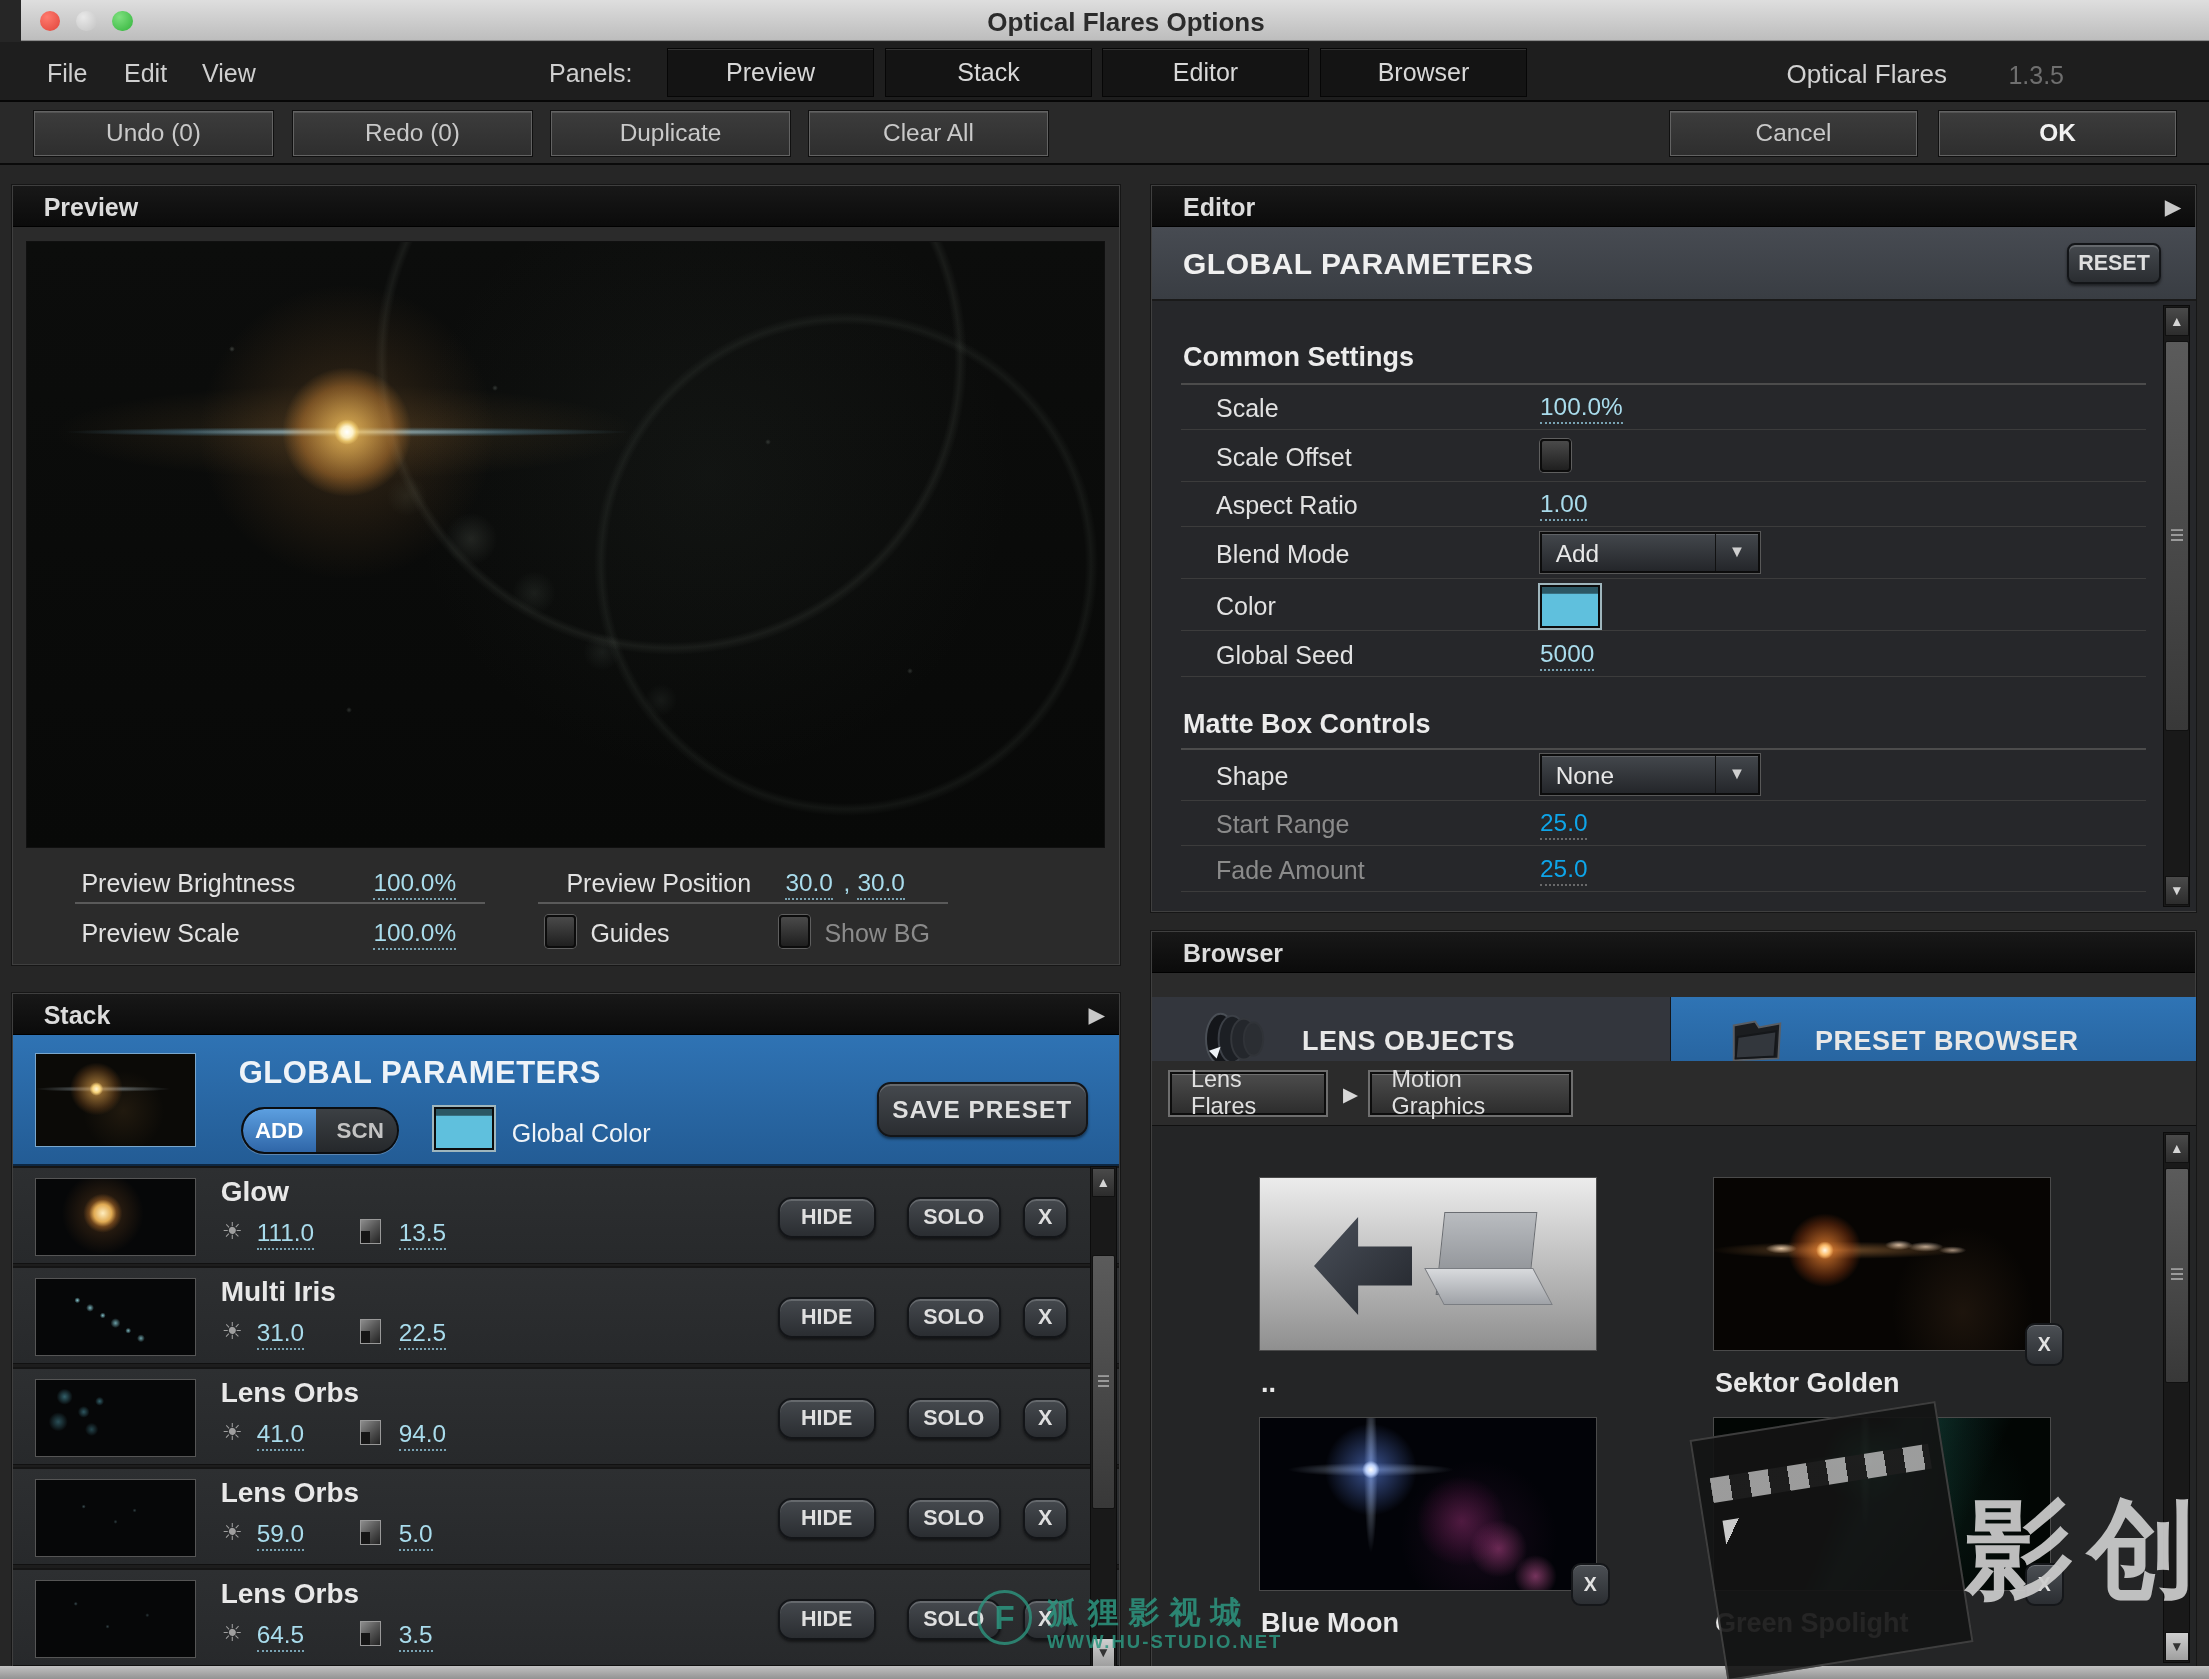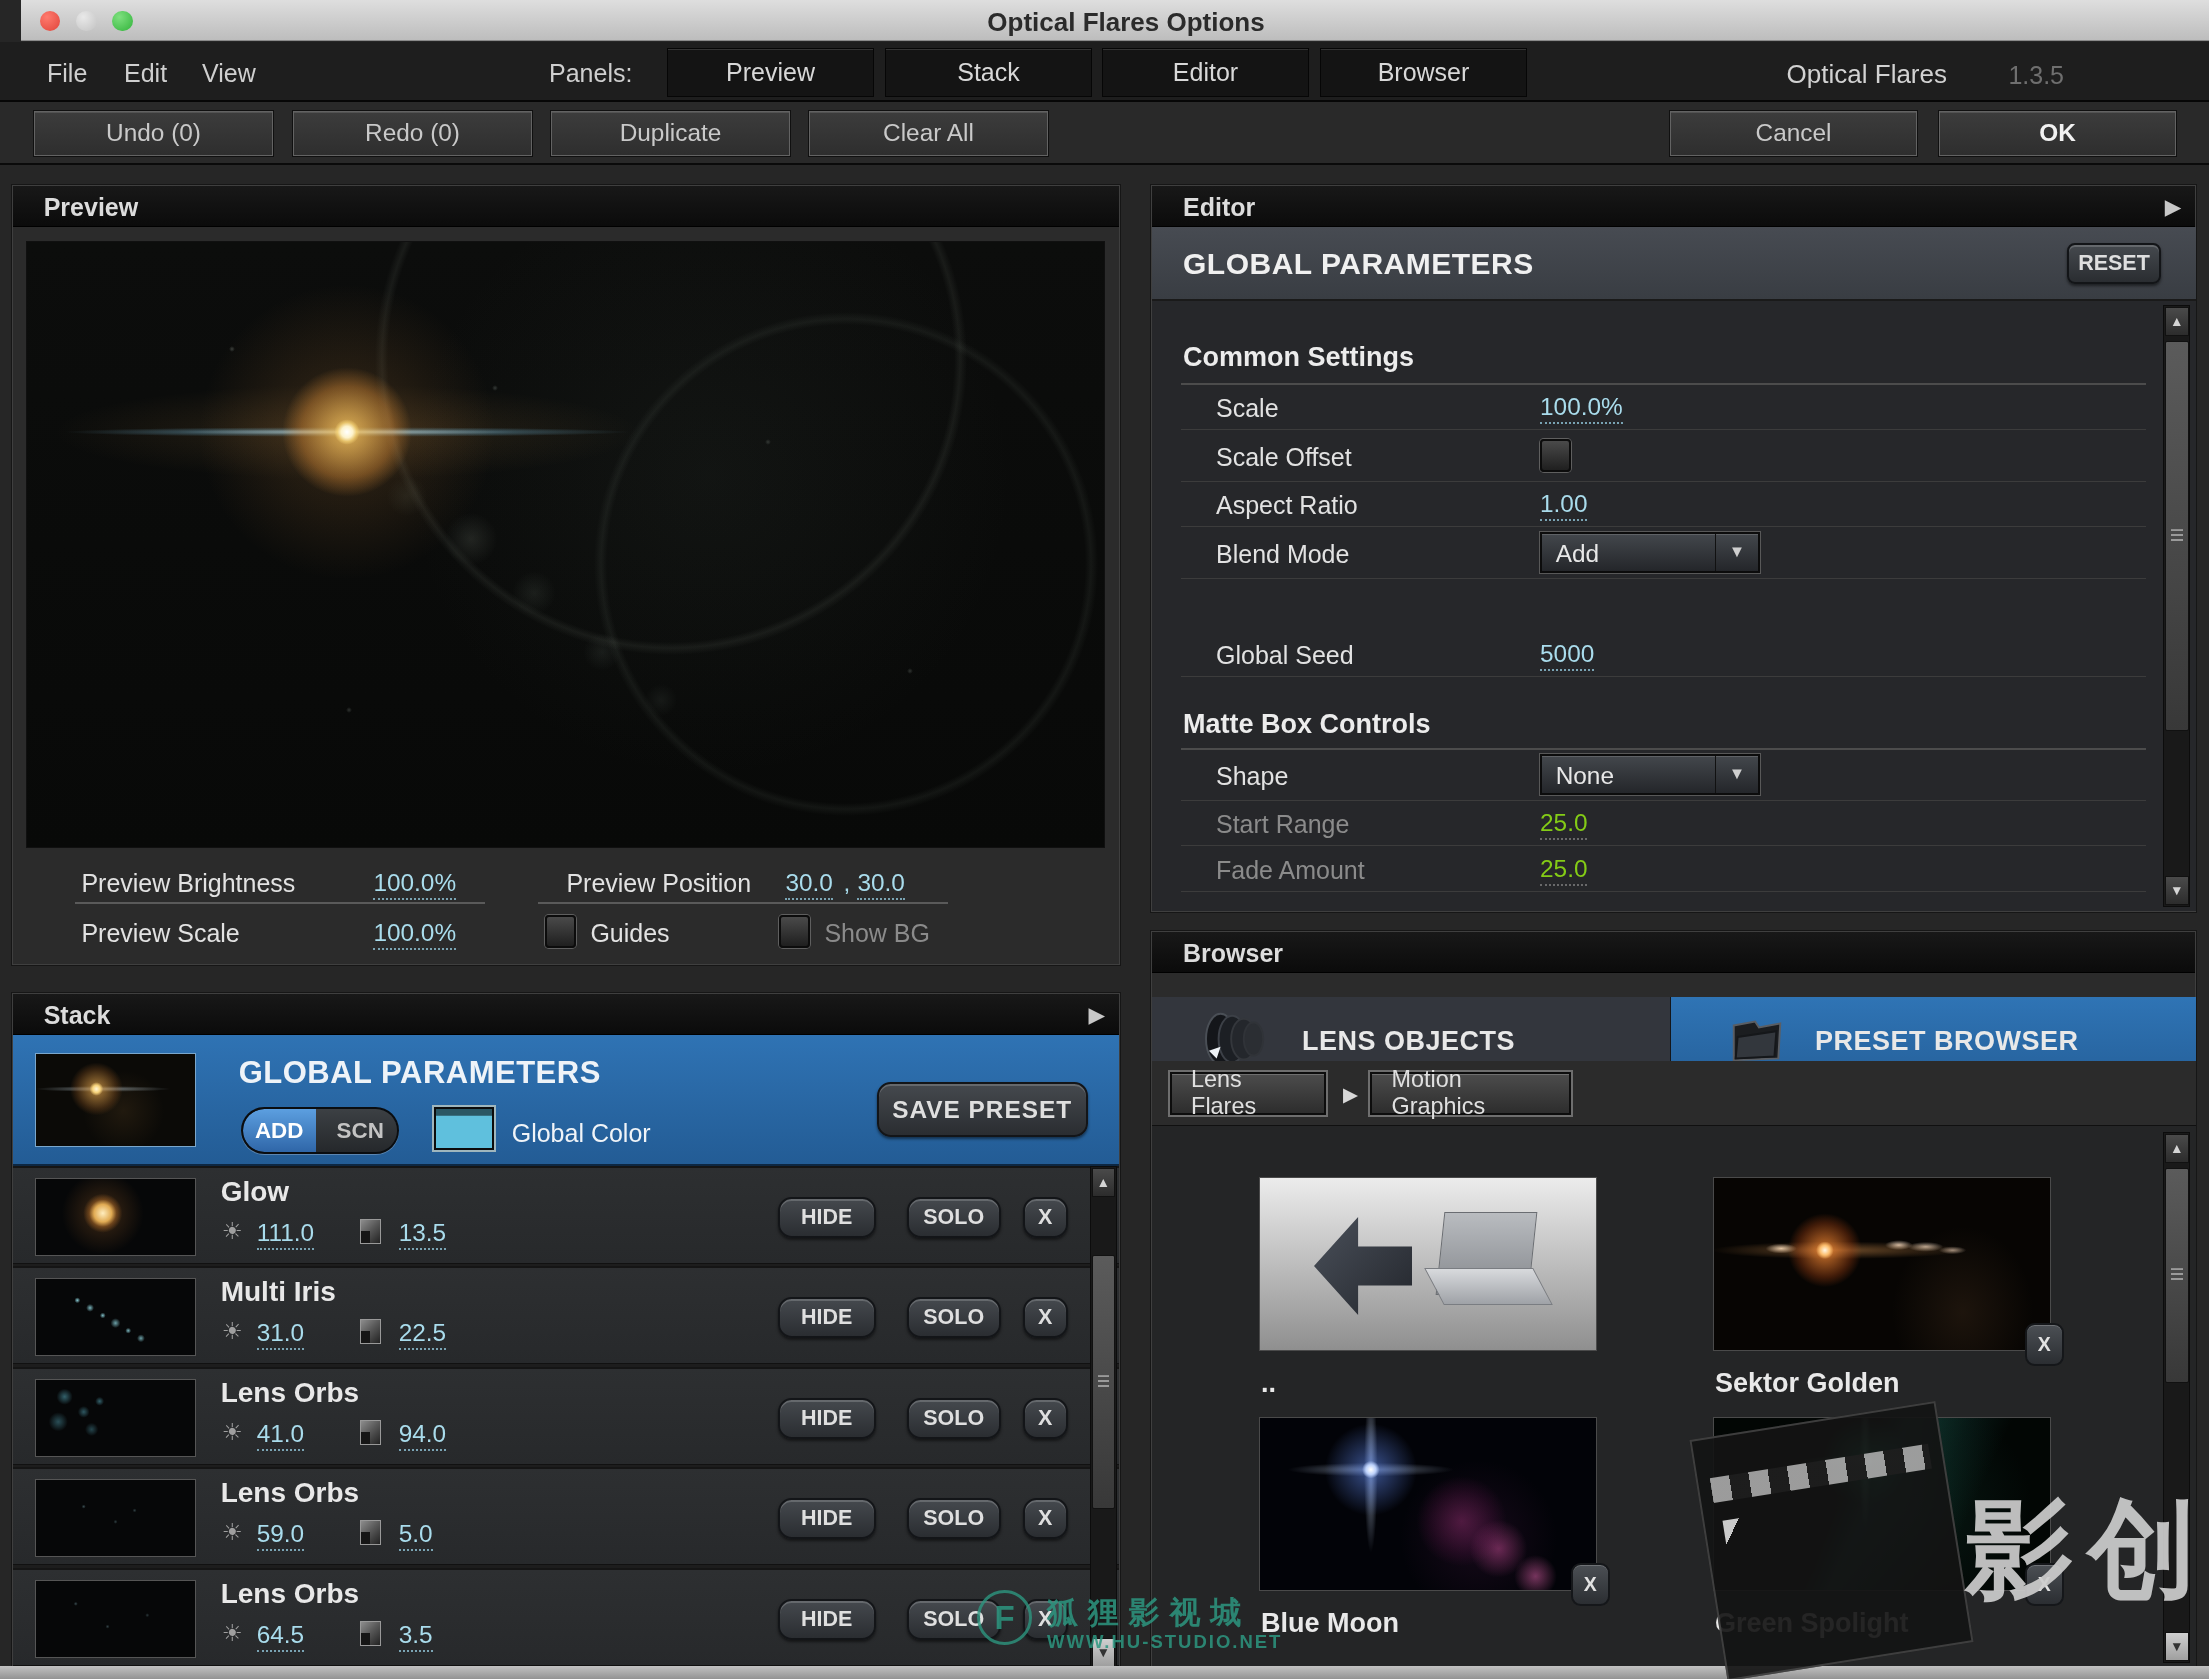--- a/index.html
+++ b/index.html
@@ -65,21 +65,21 @@
     position:absolute; left:31px; top:6.8px; font-size:25px; font-weight:bold; color:#dcdcdc;
   }
   .phead .ph-arrow {
     position:absolute; right:13.7px; top:7.8px; font-size:21.5px; color:#c8c8c8;
   }
   
   .hot {
     color:#a9dcec; font-size:24.4px;
     border-bottom:2px dotted rgba(150,205,225,.75); padding-bottom:1px; cursor:ew-resize;
   }
-  .hot.dim { color:#84cc16; border-bottom-color:rgba(150,150,150,.6); }
+  .hot.dim { color:#0ea5e9; border-bottom-color:rgba(150,150,150,.6); }
   .flabel { color:#e2e2e2; font-size:25px; }
   .flabel.dim { color:#8b8b8b; }
   
   .btn3d {
     background:linear-gradient(#45494e,#2a2d31);
     border:2px solid #131518; border-radius:13.7px;
     box-shadow:inset 0 2px 0 rgba(255,255,255,.18), 0 2px 2.9px rgba(0,0,0,.5);
     color:#dfdfdf; font-weight:bold; text-align:center;
     display:flex; align-items:center; justify-content:center;
   }
@@ -511,20 +511,24 @@
         <span class="elabel flabel">Aspect Ratio</span>
         <span class="econtrol hot">1.00</span>
       </div>
       <div class="erow" style="top:227px;height:51px">
         <span class="elabel flabel" style="top:11.7px">Blend Mode</span>
         <div class="dropdown" style="top:3.9px">
           <span class="dd-label">Add</span>
           <span class="dd-arrow">▼</span>
         </div>
       </div>
+      <div class="erow" style="top:279px;height:51px">
+        <span class="elabel flabel" style="top:11.7px">Color</span>
+        <div class="swatch" style="position:absolute;left:359px;top:4.9px"></div>
+      </div>
       <div class="erow" style="top:331px">
         <span class="elabel flabel">Global Seed</span>
         <span class="econtrol hot">5000</span>
       </div>
 
       <span class="esec-title" style="top:408px">Matte Box Controls</span>
       <div class="e-hr" style="top:447px"></div>
       <div class="erow" style="top:449px;height:51px">
         <span class="elabel flabel" style="top:11.7px">Shape</span>
         <div class="dropdown" style="top:3.9px">

